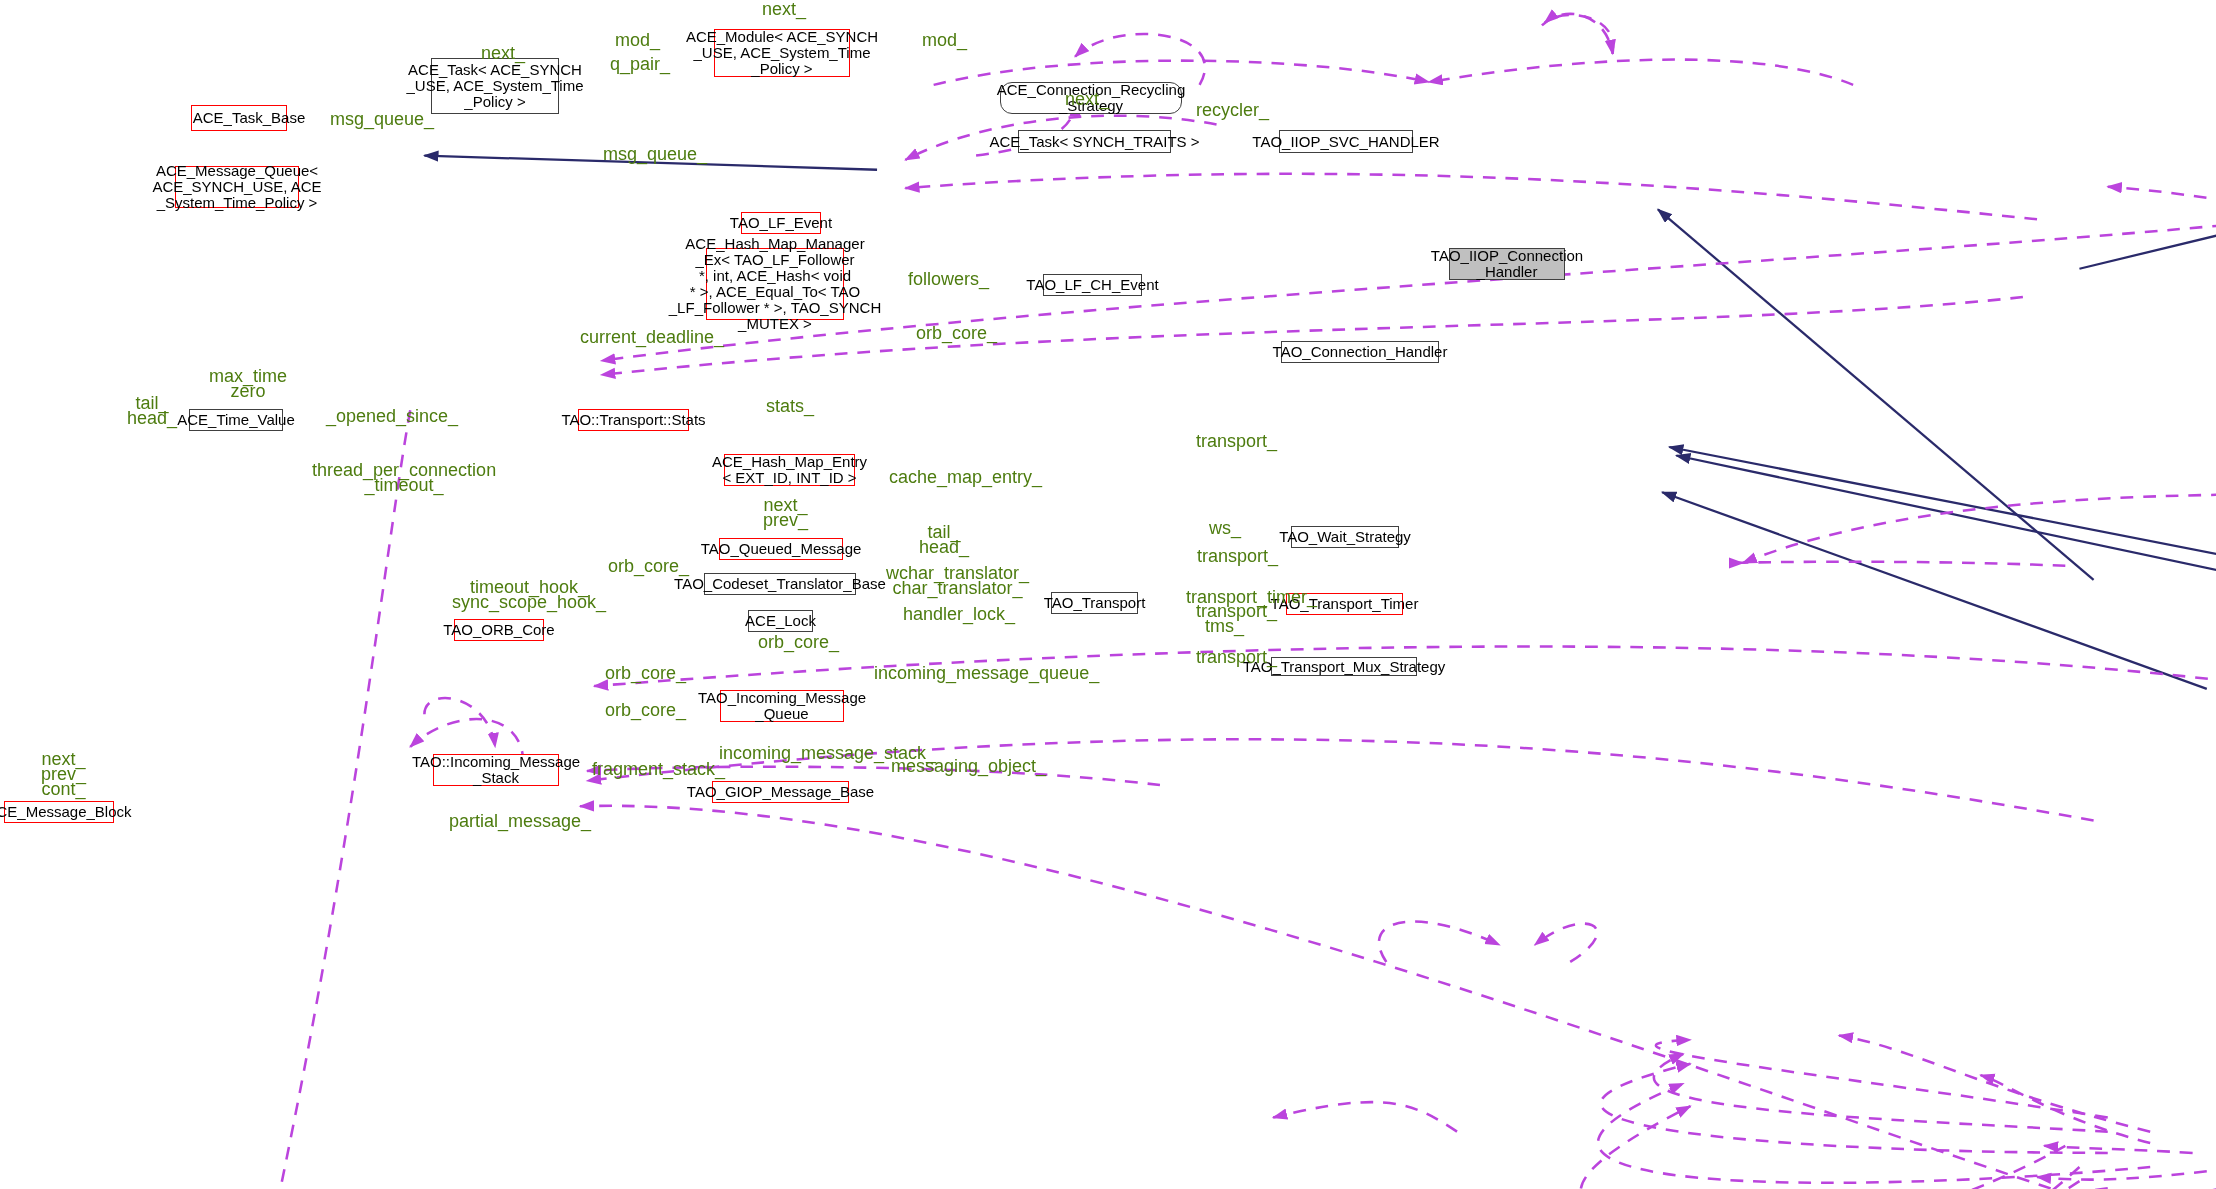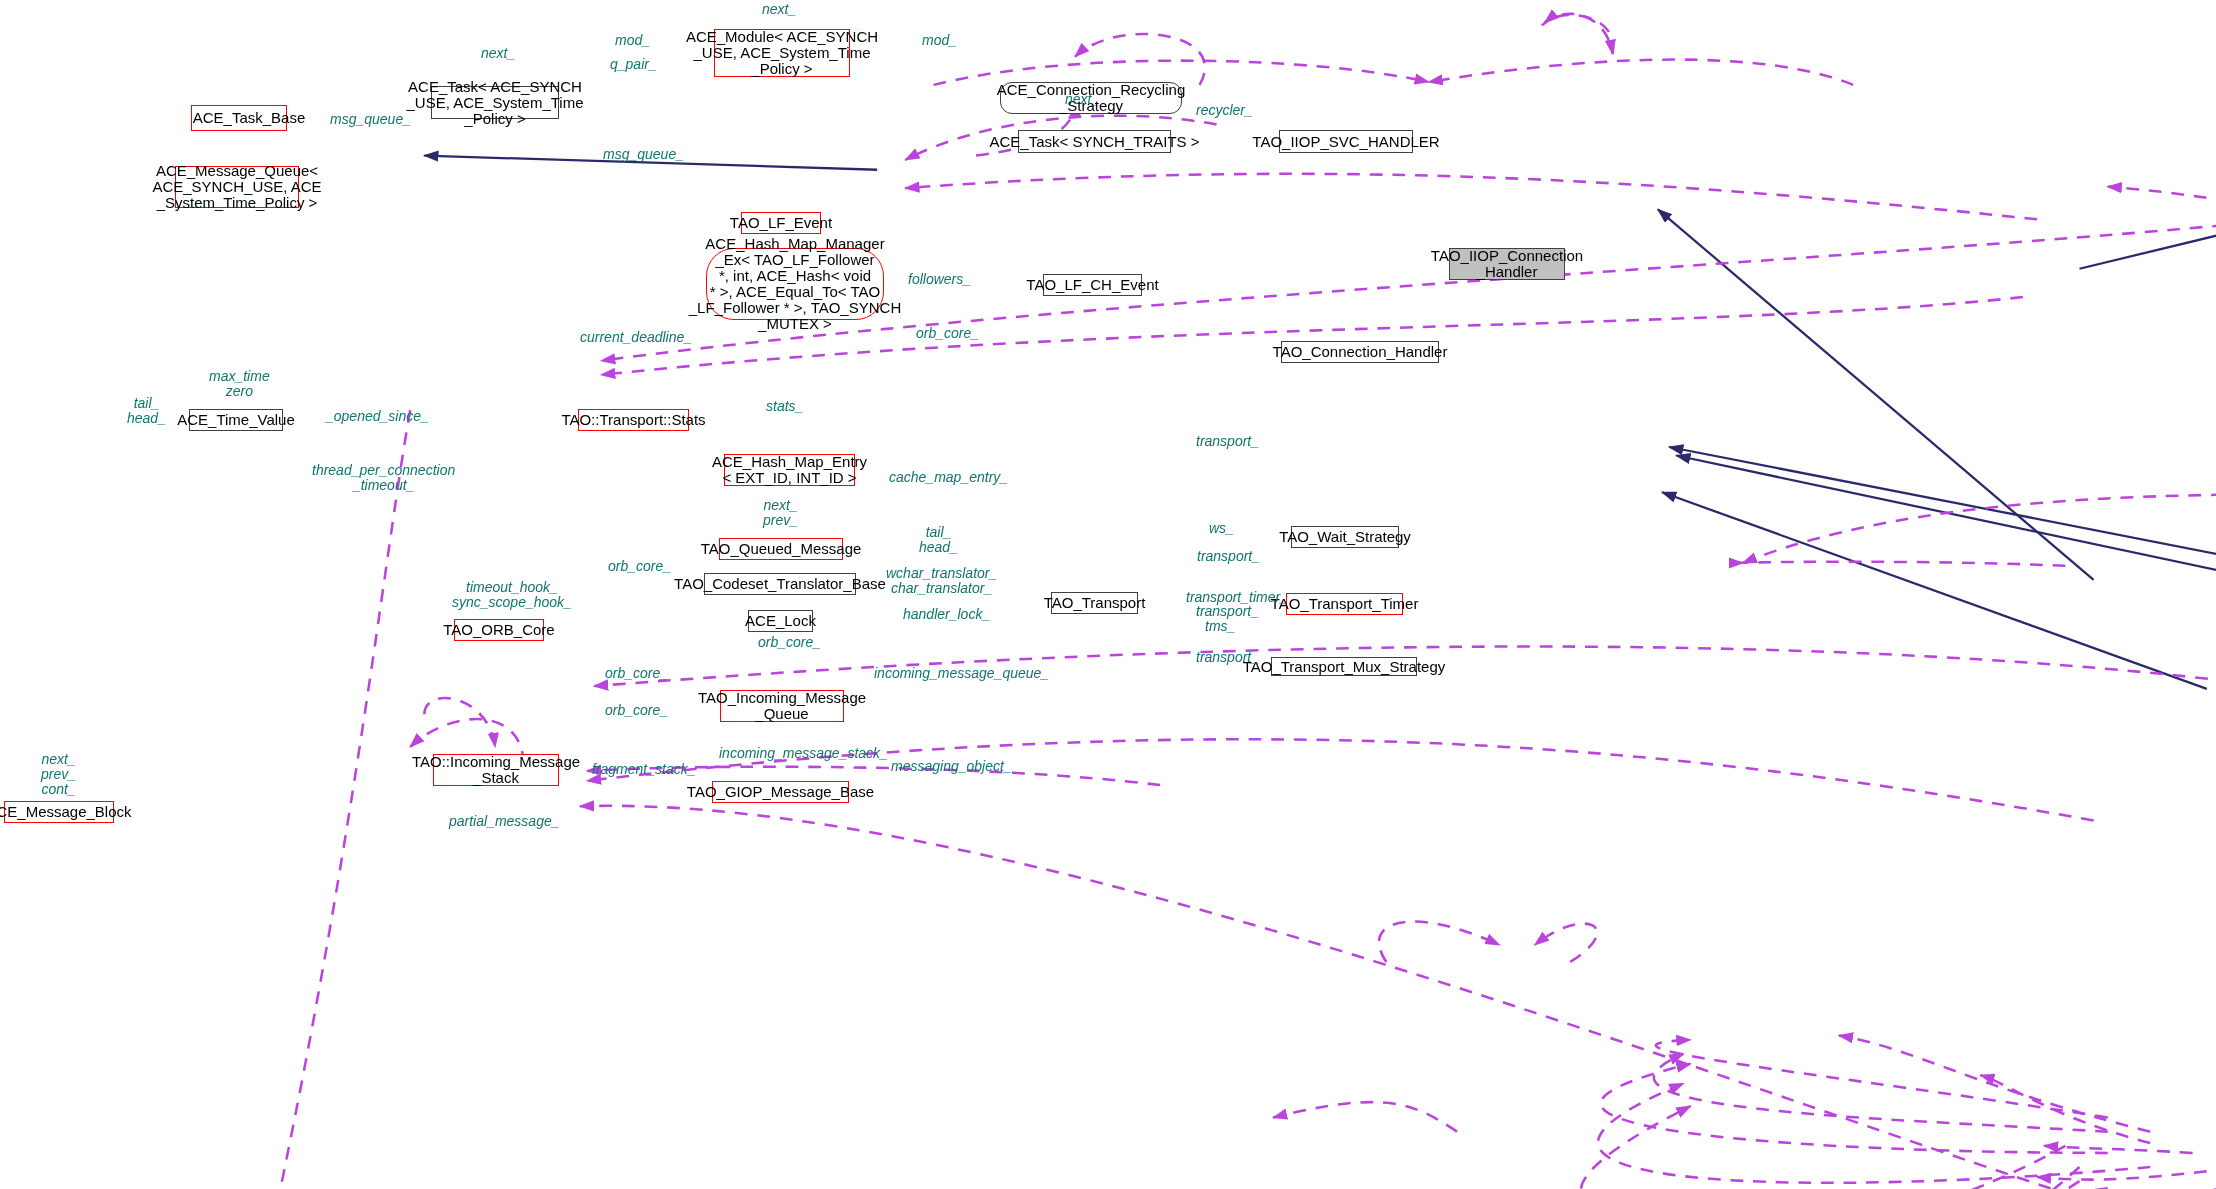--- a/index.html
+++ b/index.html
@@ -40,27 +40,26 @@
   }
   .node.red {
     border: 1px solid #ff0000;
   }
   .node.hl {
     background: #c0c0c0;
     border: 1px solid #404040;
   }
   .edge-label {
     position: absolute;
-    font-size: 14px;
+    font-size: 18px;
     line-height: 15px;
-    color: #0f766e;
+    color: #4d7c0f;
     white-space: pre;
     text-align: center;
     background: transparent;
-    font-style: italic;
   }
 </style>
 </head>
 <body>
 
 <div id="diagram">
 
   <svg class="edges" viewBox="0 0 2216 1189">
     <defs>
       <marker id="inh" markerWidth="12" markerHeight="12" refX="10" refY="4" orient="auto" markerUnits="userSpaceOnUse">
@@ -127,37 +126,37 @@
       <path d="M290,290 C270,400 240,700 145,1070"></path>
     </g>
 
     <g stroke="#bb44dd" stroke-width="1.8" fill="none" stroke-dasharray="9,7" transform="scale(1.4146)">
       <path d="M1140,38 C1145,10 1105,5 1092,16" marker-end="url(#use)"></path>
       <path d="M848,60 C870,22 790,12 760,40" marker-end="url(#use)"></path>
     </g>
   </svg>
 
   <div class="node red" style="left:191px;top:105px;width:96px;height:26px;padding-left:20px;">ACE_Task_Base</div>
-  <div class="node" style="left:431px;top:86px;width:128px;height:33px;">ACE_Task&lt; ACE_SYNCH
+  <div class="node" style="left:431px;top:58px;width:128px;height:56px;">ACE_Task&lt; ACE_SYNCH
 _USE, ACE_System_Time
 _Policy &gt;</div>
   <div class="node red" style="left:714px;top:29px;width:136px;height:48px;">ACE_Module&lt; ACE_SYNCH
 _USE, ACE_System_Time
 _Policy &gt;</div>
   <div class="node red" style="left:175px;top:166px;width:124px;height:42px;">ACE_Message_Queue&lt;
 ACE_SYNCH_USE, ACE
 _System_Time_Policy &gt;</div>
   <div class="node" style="left:1000px;top:82px;width:182px;height:32px;border-radius:12px;">ACE_Connection_Recycling
 _Strategy</div>
   <div class="node" style="left:1018px;top:130px;width:153px;height:23px;">ACE_Task&lt; SYNCH_TRAITS &gt;</div>
   <div class="node" style="left:1279px;top:130px;width:134px;height:23px;">TAO_IIOP_SVC_HANDLER</div>
   <div class="node hl" style="left:1449px;top:248px;width:116px;height:32px;">TAO_IIOP_Connection
 _Handler</div>
   <div class="node red" style="left:741px;top:212px;width:80px;height:22px;">TAO_LF_Event</div>
-  <div class="node red" style="left:706px;top:248px;width:178px;height:72px;border-radius:28px;">ACE_Hash_Map_Manager
+  <div class="node red" style="left:706px;top:248px;width:138px;height:72px;">ACE_Hash_Map_Manager
 _Ex&lt; TAO_LF_Follower
 *, int, ACE_Hash&lt; void
 * &gt;, ACE_Equal_To&lt; TAO
 _LF_Follower * &gt;, TAO_SYNCH
 _MUTEX &gt;</div>
   <div class="node" style="left:1043px;top:274px;width:99px;height:22px;">TAO_LF_CH_Event</div>
   <div class="node" style="left:1281px;top:341px;width:158px;height:22px;">TAO_Connection_Handler</div>
   <div class="node" style="left:189px;top:409px;width:94px;height:22px;">ACE_Time_Value</div>
   <div class="node red" style="left:578px;top:409px;width:111px;height:22px;">TAO::Transport::Stats</div>
   <div class="node red" style="left:724px;top:454px;width:131px;height:32px;">ACE_Hash_Map_Entry

